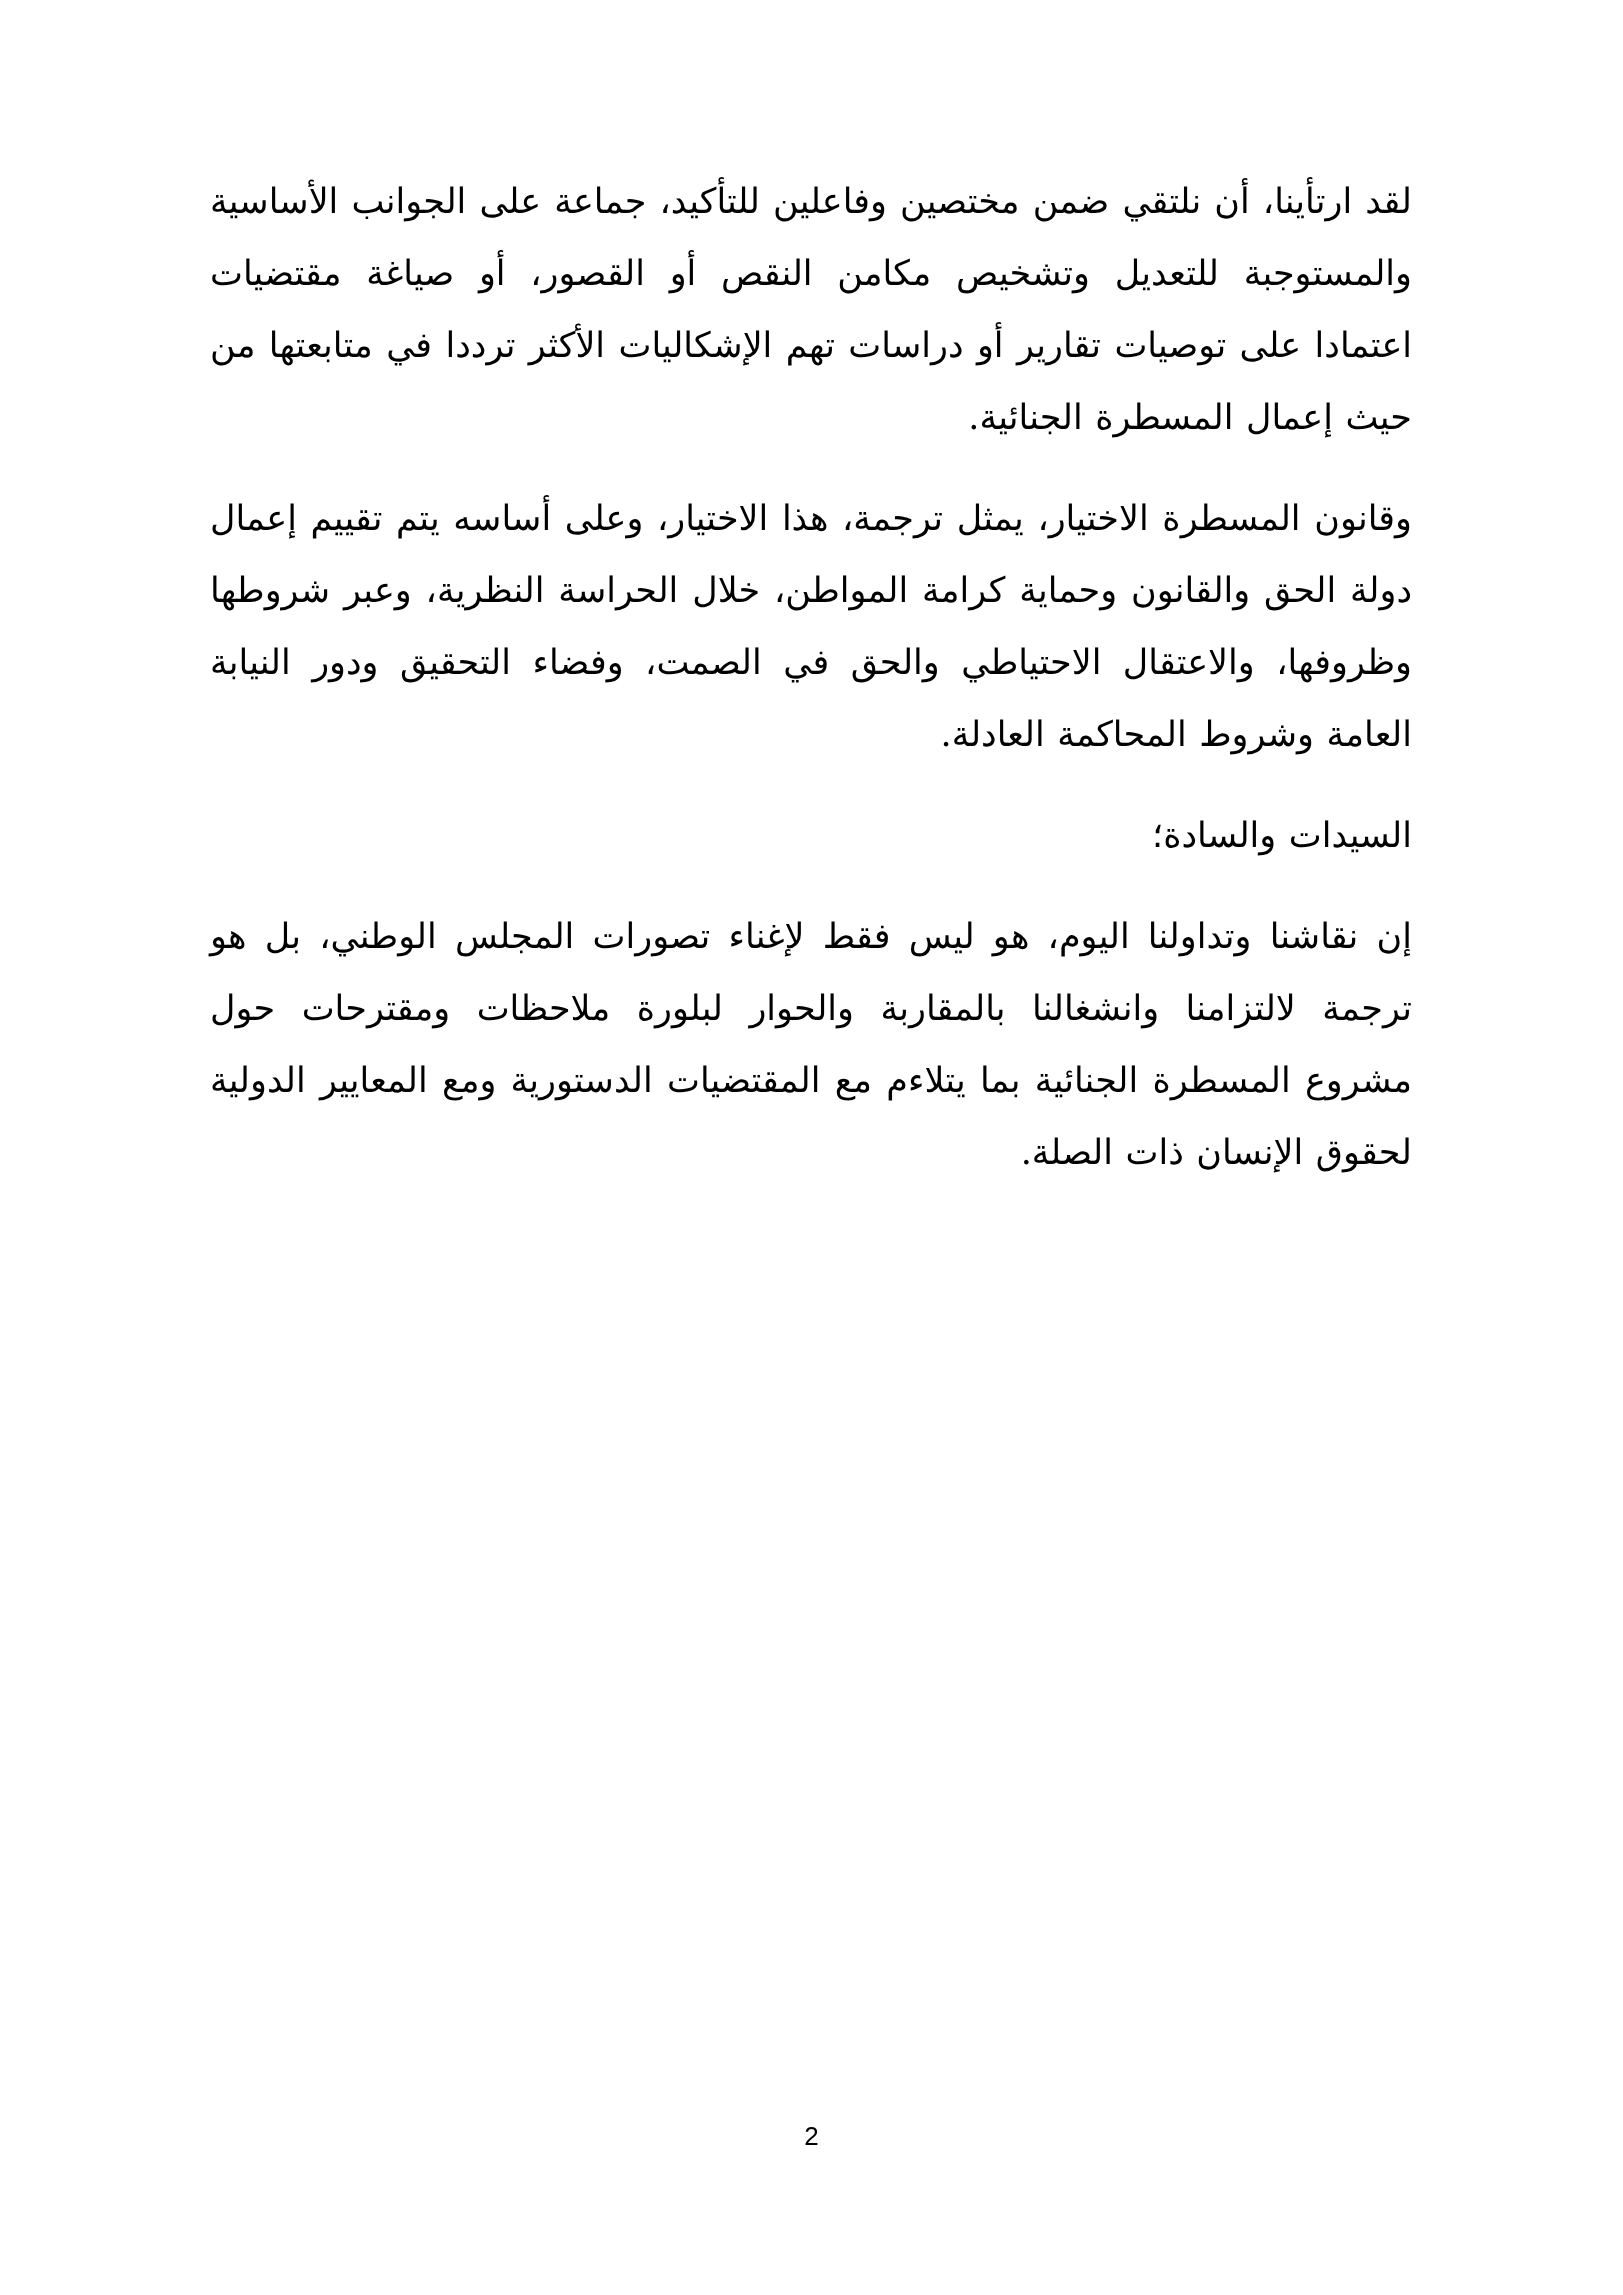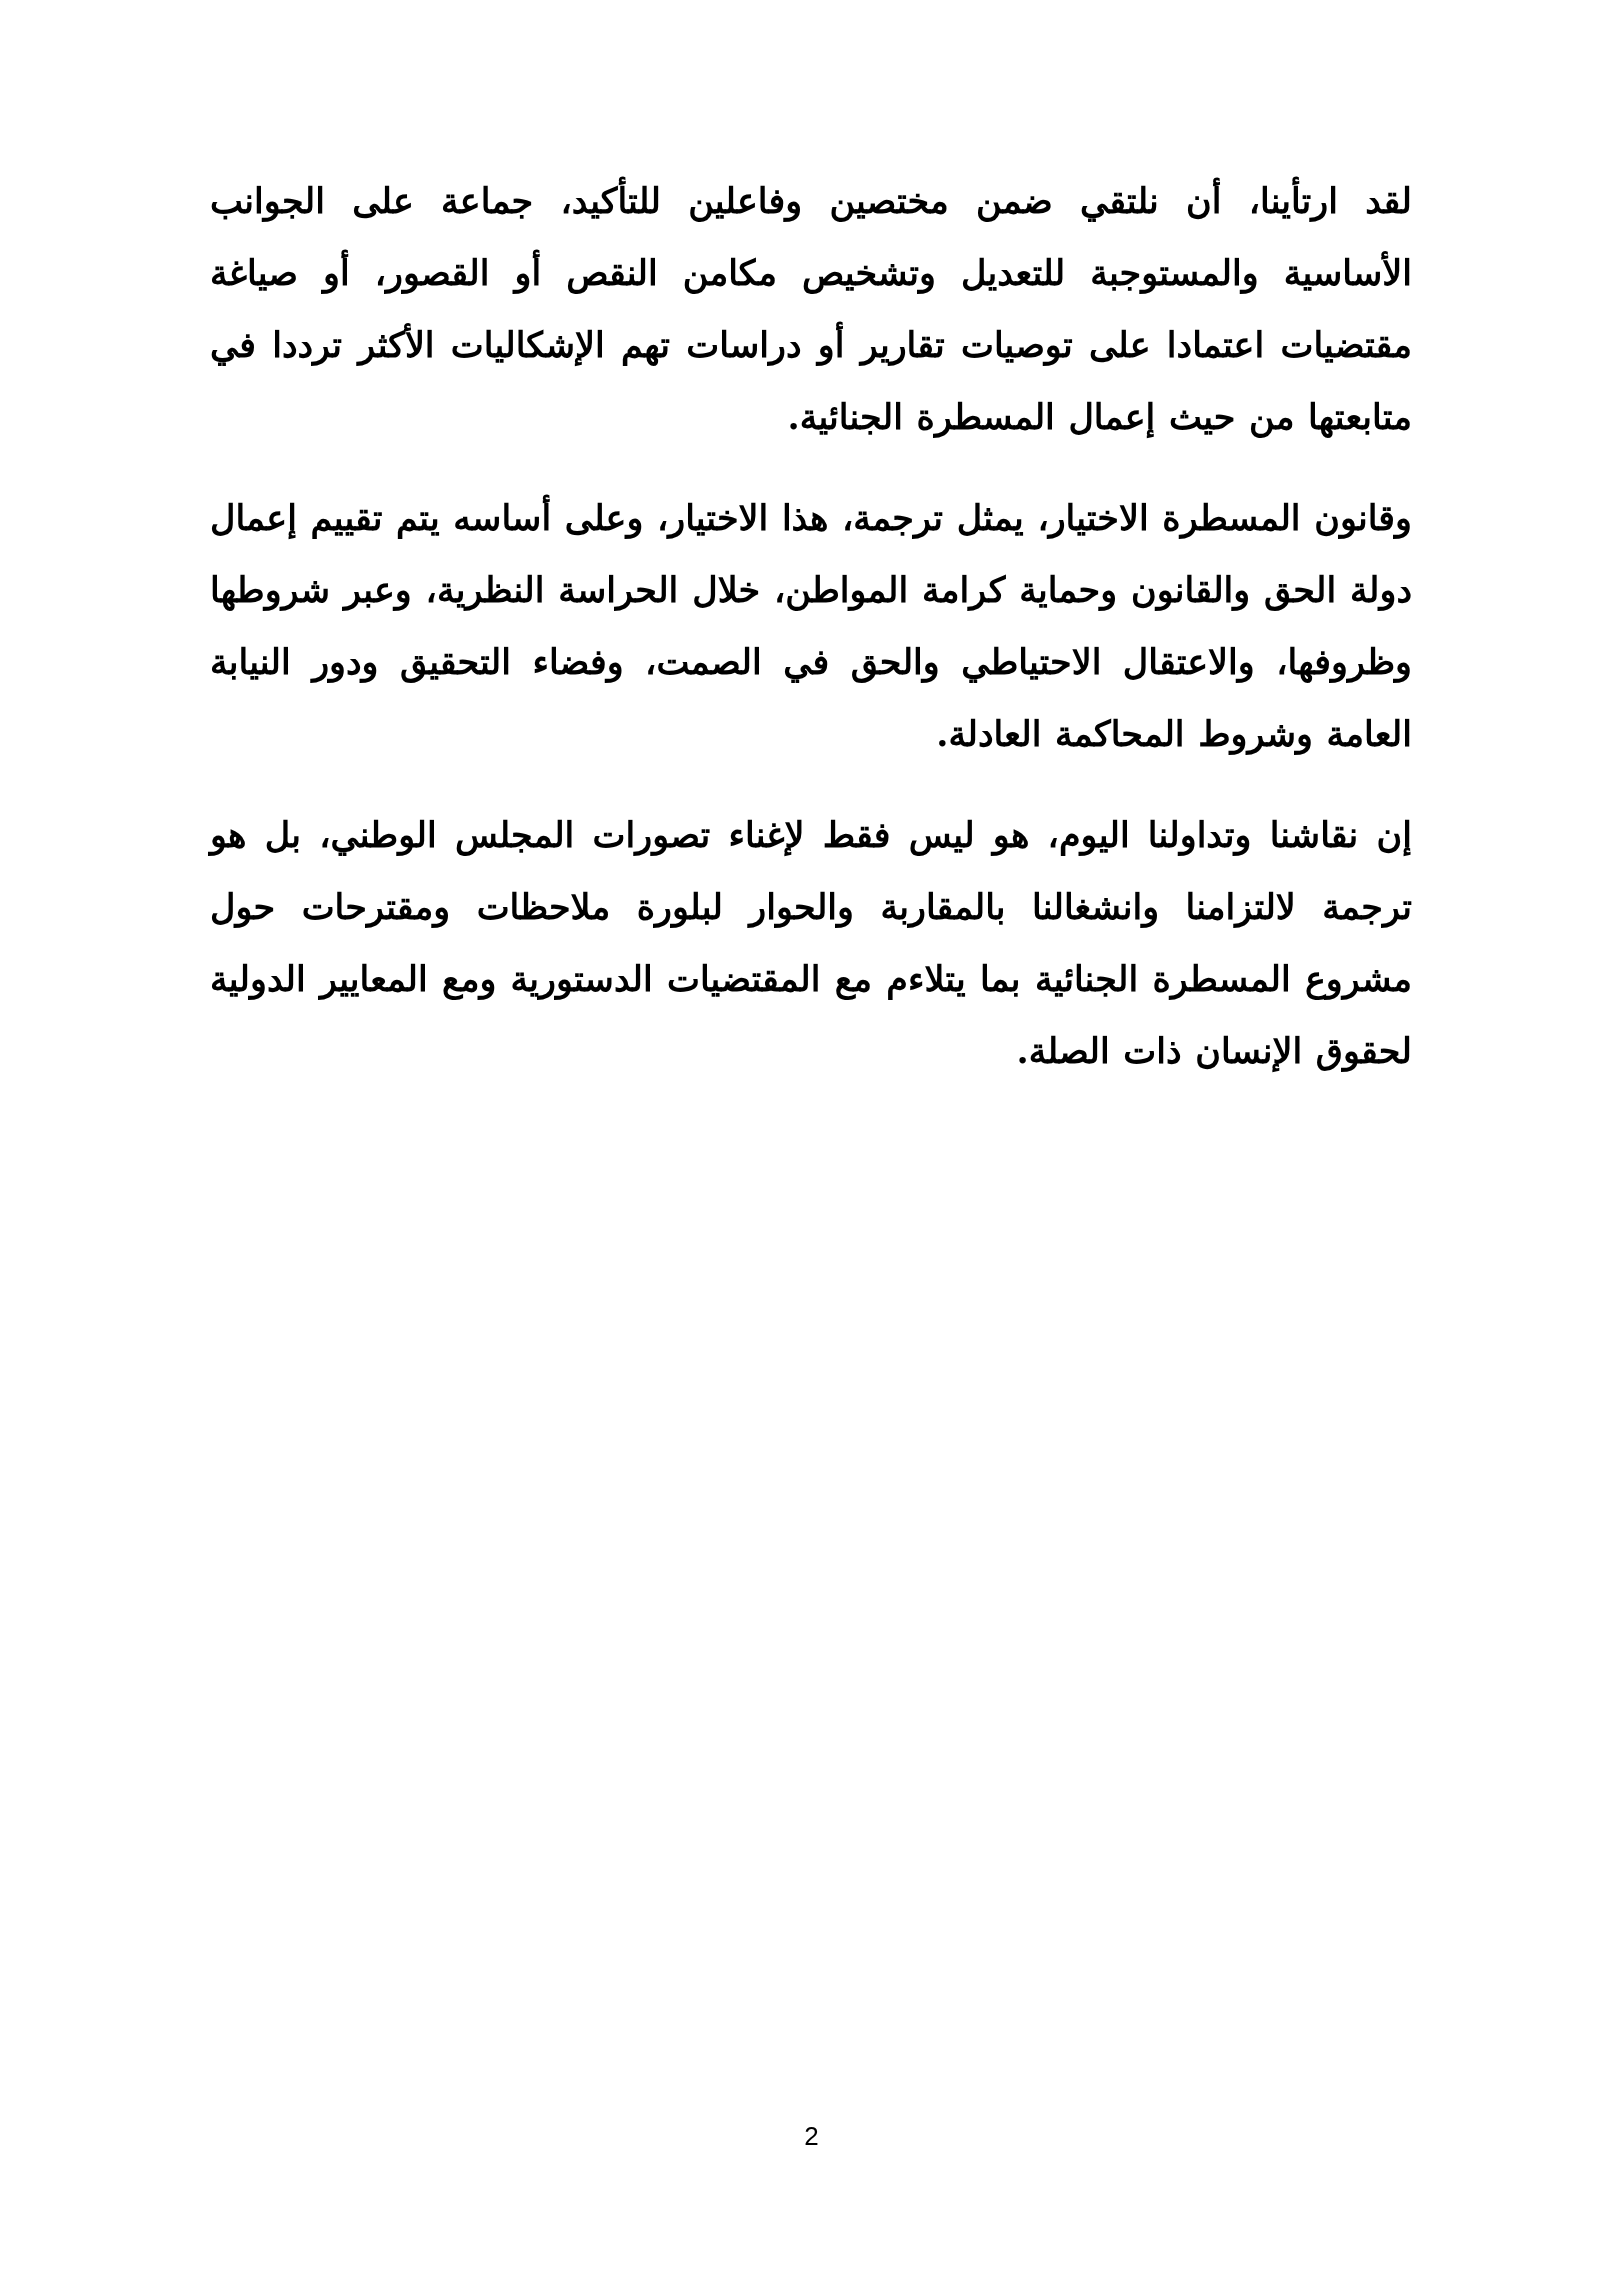--- a/index.html
+++ b/index.html
@@ -32,21 +32,21 @@
   .para {
     font-family: "DejaVu Serif", "Liberation Serif", serif;
     font-size: 35px;
     line-height: 72px;
     color: #000000;
     margin: 0 0 29px 0;
     text-align: justify;
     text-align-last: right;
     direction: rtl;
     word-spacing: 0.04em;
-    font-weight: 700;
+    font-weight: 400;
   }
 
   .para:last-of-type {
     margin-bottom: 0;
   }
 
   
   .para.short {
     text-align: right;
   }
@@ -68,20 +68,21 @@
 
 <div class="page">
 
   <div class="content">
 
     <p class="para">لقد ارتأينا، أن نلتقي ضمن مختصين وفاعلين للتأكيد، جماعة على الجوانب الأساسية والمستوجبة للتعديل وتشخيص مكامن النقص أو القصور، أو صياغة مقتضيات اعتمادا على توصيات تقارير أو دراسات تهم الإشكاليات الأكثر ترددا في متابعتها من حيث إعمال المسطرة الجنائية.</p>
 
 
     <p class="para">وقانون المسطرة الاختيار، يمثل ترجمة، هذا الاختيار، وعلى أساسه يتم تقييم إعمال دولة الحق والقانون وحماية كرامة المواطن، خلال الحراسة النظرية، وعبر شروطها وظروفها، والاعتقال الاحتياطي والحق في الصمت، وفضاء التحقيق ودور النيابة العامة وشروط المحاكمة العادلة.</p>
 
+    <p class="para short">السيدات والسادة؛</p>
 
     <p class="para">إن نقاشنا وتداولنا اليوم، هو ليس فقط لإغناء تصورات المجلس الوطني، بل هو ترجمة لالتزامنا وانشغالنا بالمقاربة والحوار لبلورة ملاحظات ومقترحات حول مشروع المسطرة الجنائية بما يتلاءم مع المقتضيات الدستورية ومع المعايير الدولية لحقوق الإنسان ذات الصلة.</p>
 
   </div>
 
   <div class="page-number">2</div>
 
 </div>
 
 

